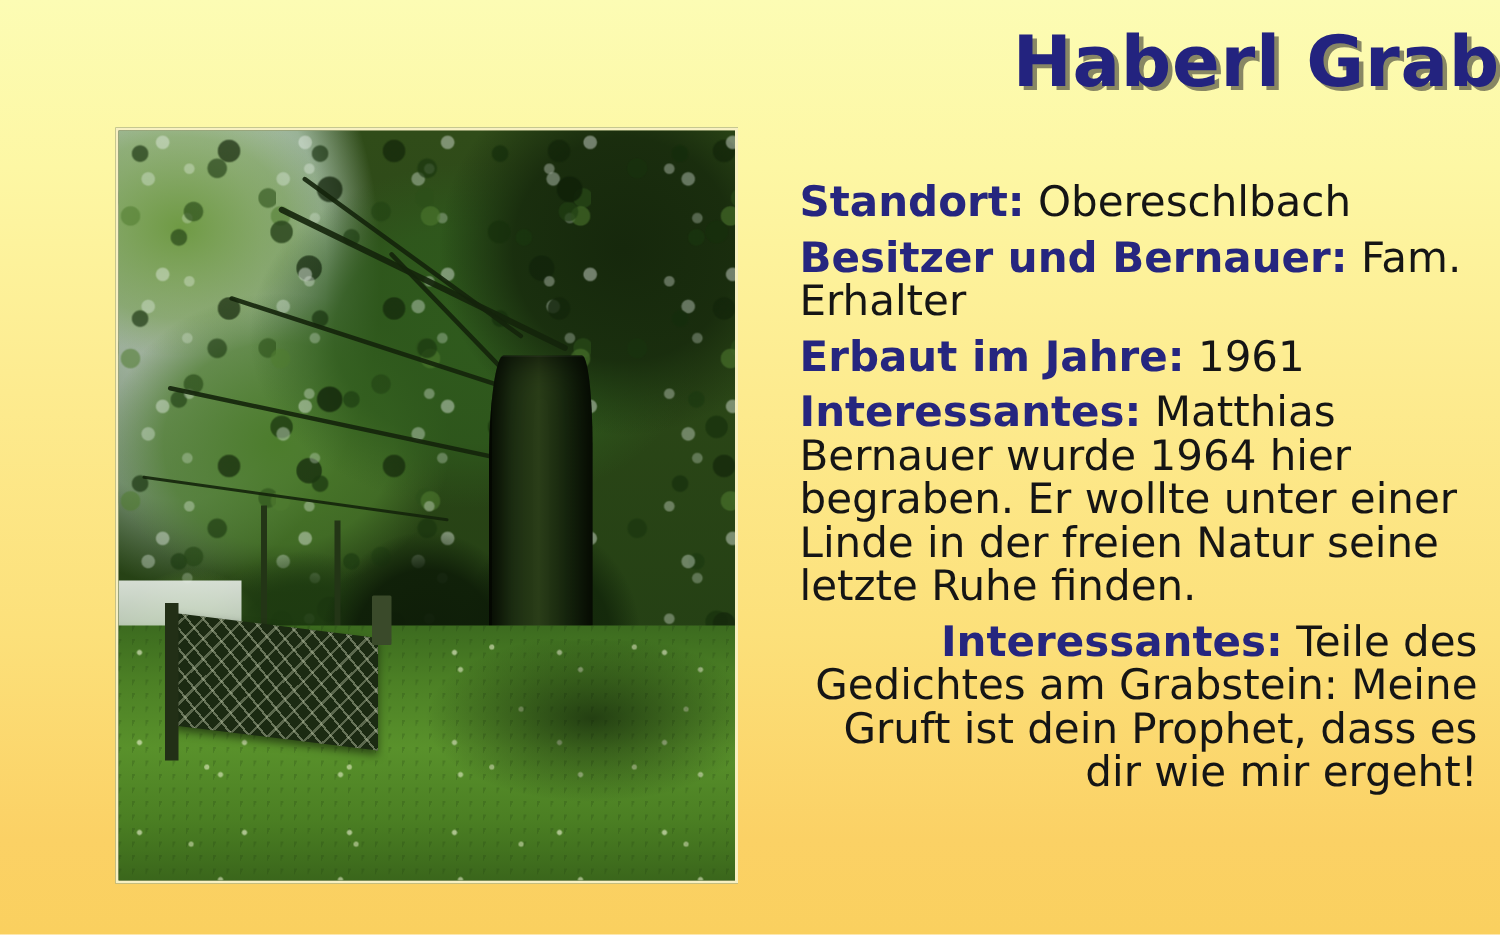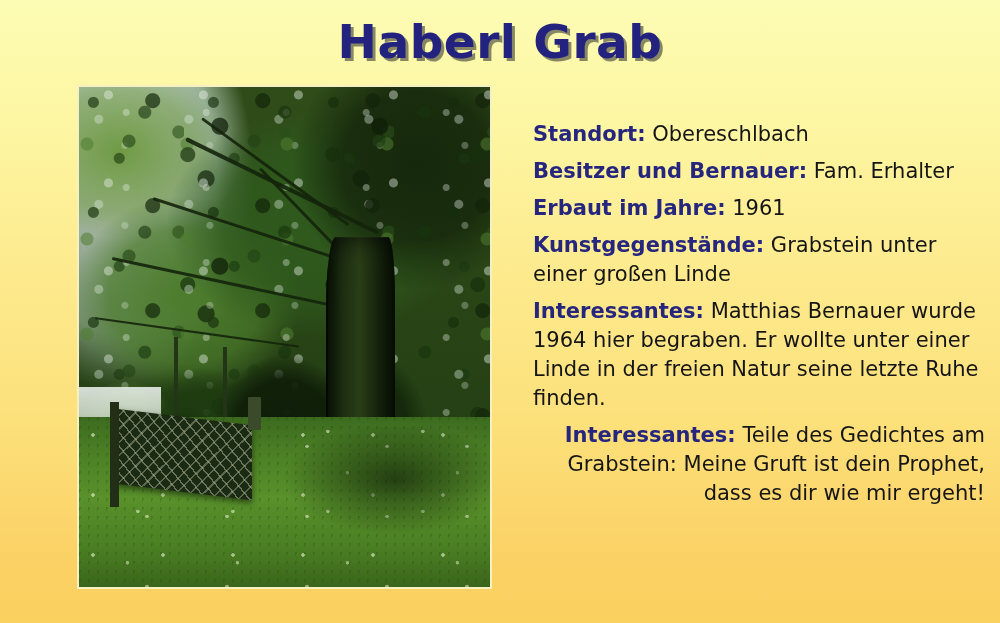--- a/index.html
+++ b/index.html
@@ -26,21 +26,21 @@
                 #fad05f 100%);
     overflow: hidden;
   }
 
   
   #title {
     position: absolute;
     left: 0;
     top: 14px;
     width: 1000px;
-    text-align: center;
+    text-align: right;
     font-size: 47px;
     font-weight: bold;
     letter-spacing: 0.5px;
     color: #23237f;
     text-shadow: 3px 3px 0 rgba(40,40,40,0.55);
     white-space: nowrap;
   }
 
   
   #photo-frame {
@@ -229,21 +229,21 @@
     width: 1.1%;
     background: #233516;
   }
 
   
   #text-col {
     position: absolute;
     left: 533px;
     top: 120px;
     width: 452px;
-    font-size: 21px;
+    font-size: 28px;
     line-height: 29px;
     color: #151515;
   }
   .para {
     margin: 0 0 8px 0;
   }
   .para:last-child { margin-bottom: 0; text-align: right; }
   .lbl {
     font-weight: bold;
     color: #26267f;
@@ -289,23 +289,20 @@
     <p class="para">
       <span class="lbl">Standort:</span><span class="val"> Obereschlbach</span>
     </p>
     <p class="para">
       <span class="lbl">Besitzer und Bernauer:</span><span class="val"> Fam. Erhalter</span>
     </p>
     <p class="para">
       <span class="lbl">Erbaut im Jahre:</span><span class="val"> 1961</span>
     </p>
     <p class="para">
-      <span class="lbl">Kunstgegenstände:</span><span class="val"> Grabstein unter einer großen Linde</span>
-    </p>
-    <p class="para">
       <span class="lbl">Interessantes:</span><span class="val"> Matthias Bernauer wurde 1964 hier begraben. Er wollte unter einer Linde in der freien Natur seine letzte Ruhe finden.</span>
     </p>
     <p class="para">
       <span class="lbl">Interessantes:</span><span class="val">  Teile des Gedichtes am Grabstein: Meine Gruft ist dein Prophet, dass es dir wie mir ergeht!</span>
     </p>
   </div>
 
 </div>
 
 </body></html>

